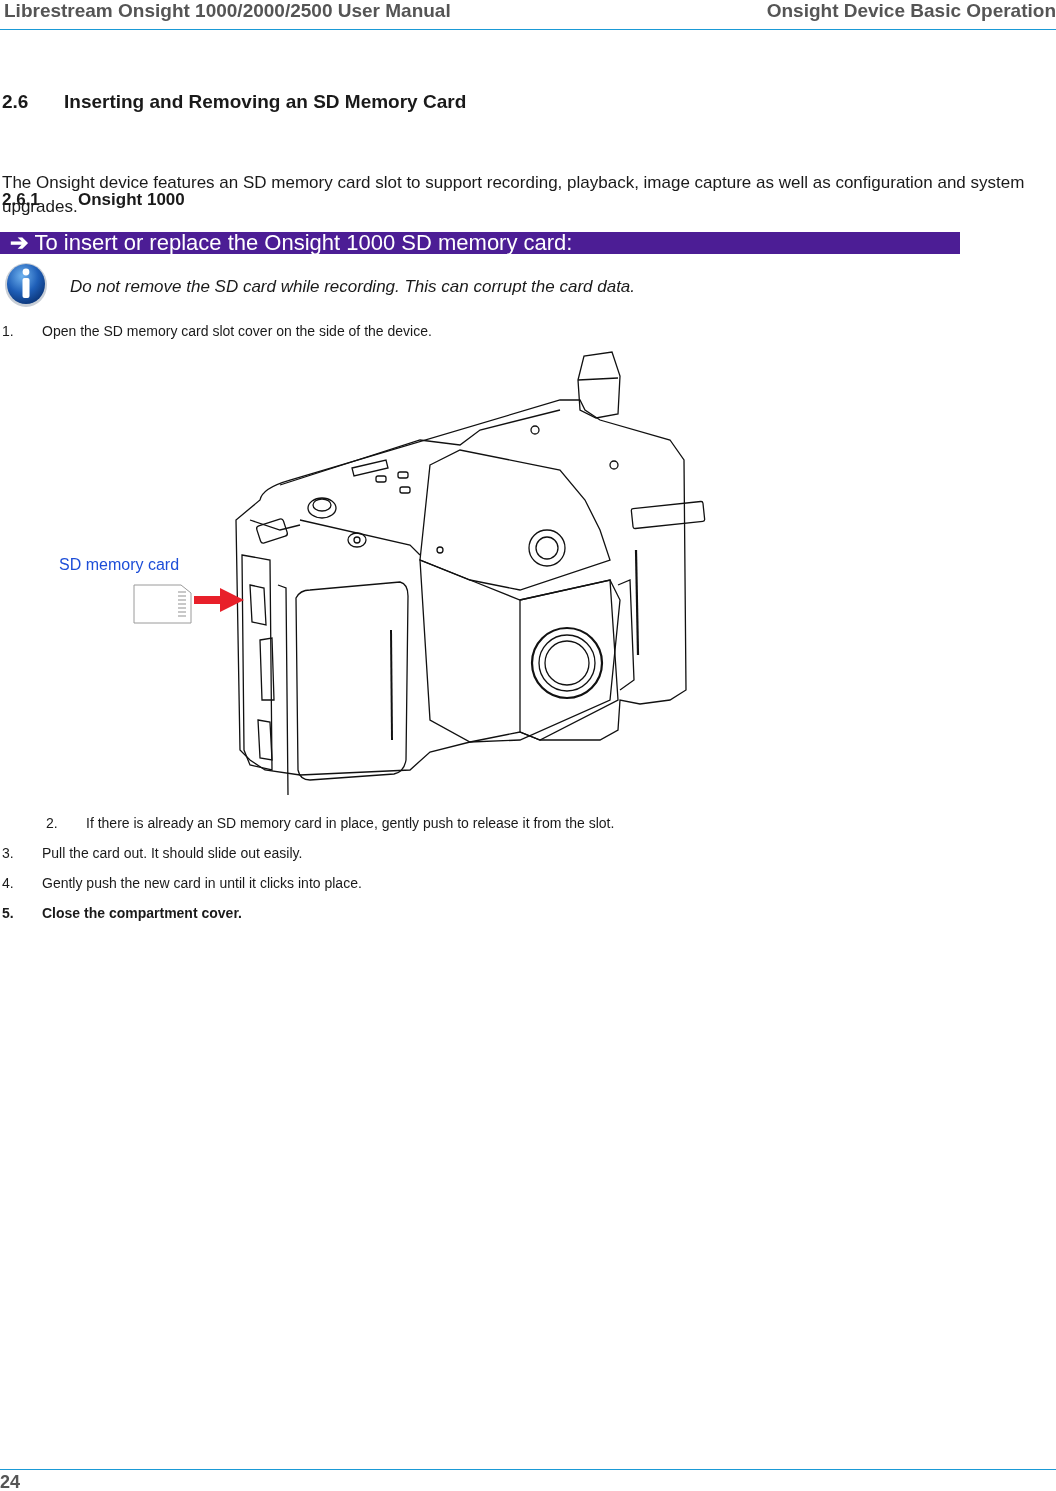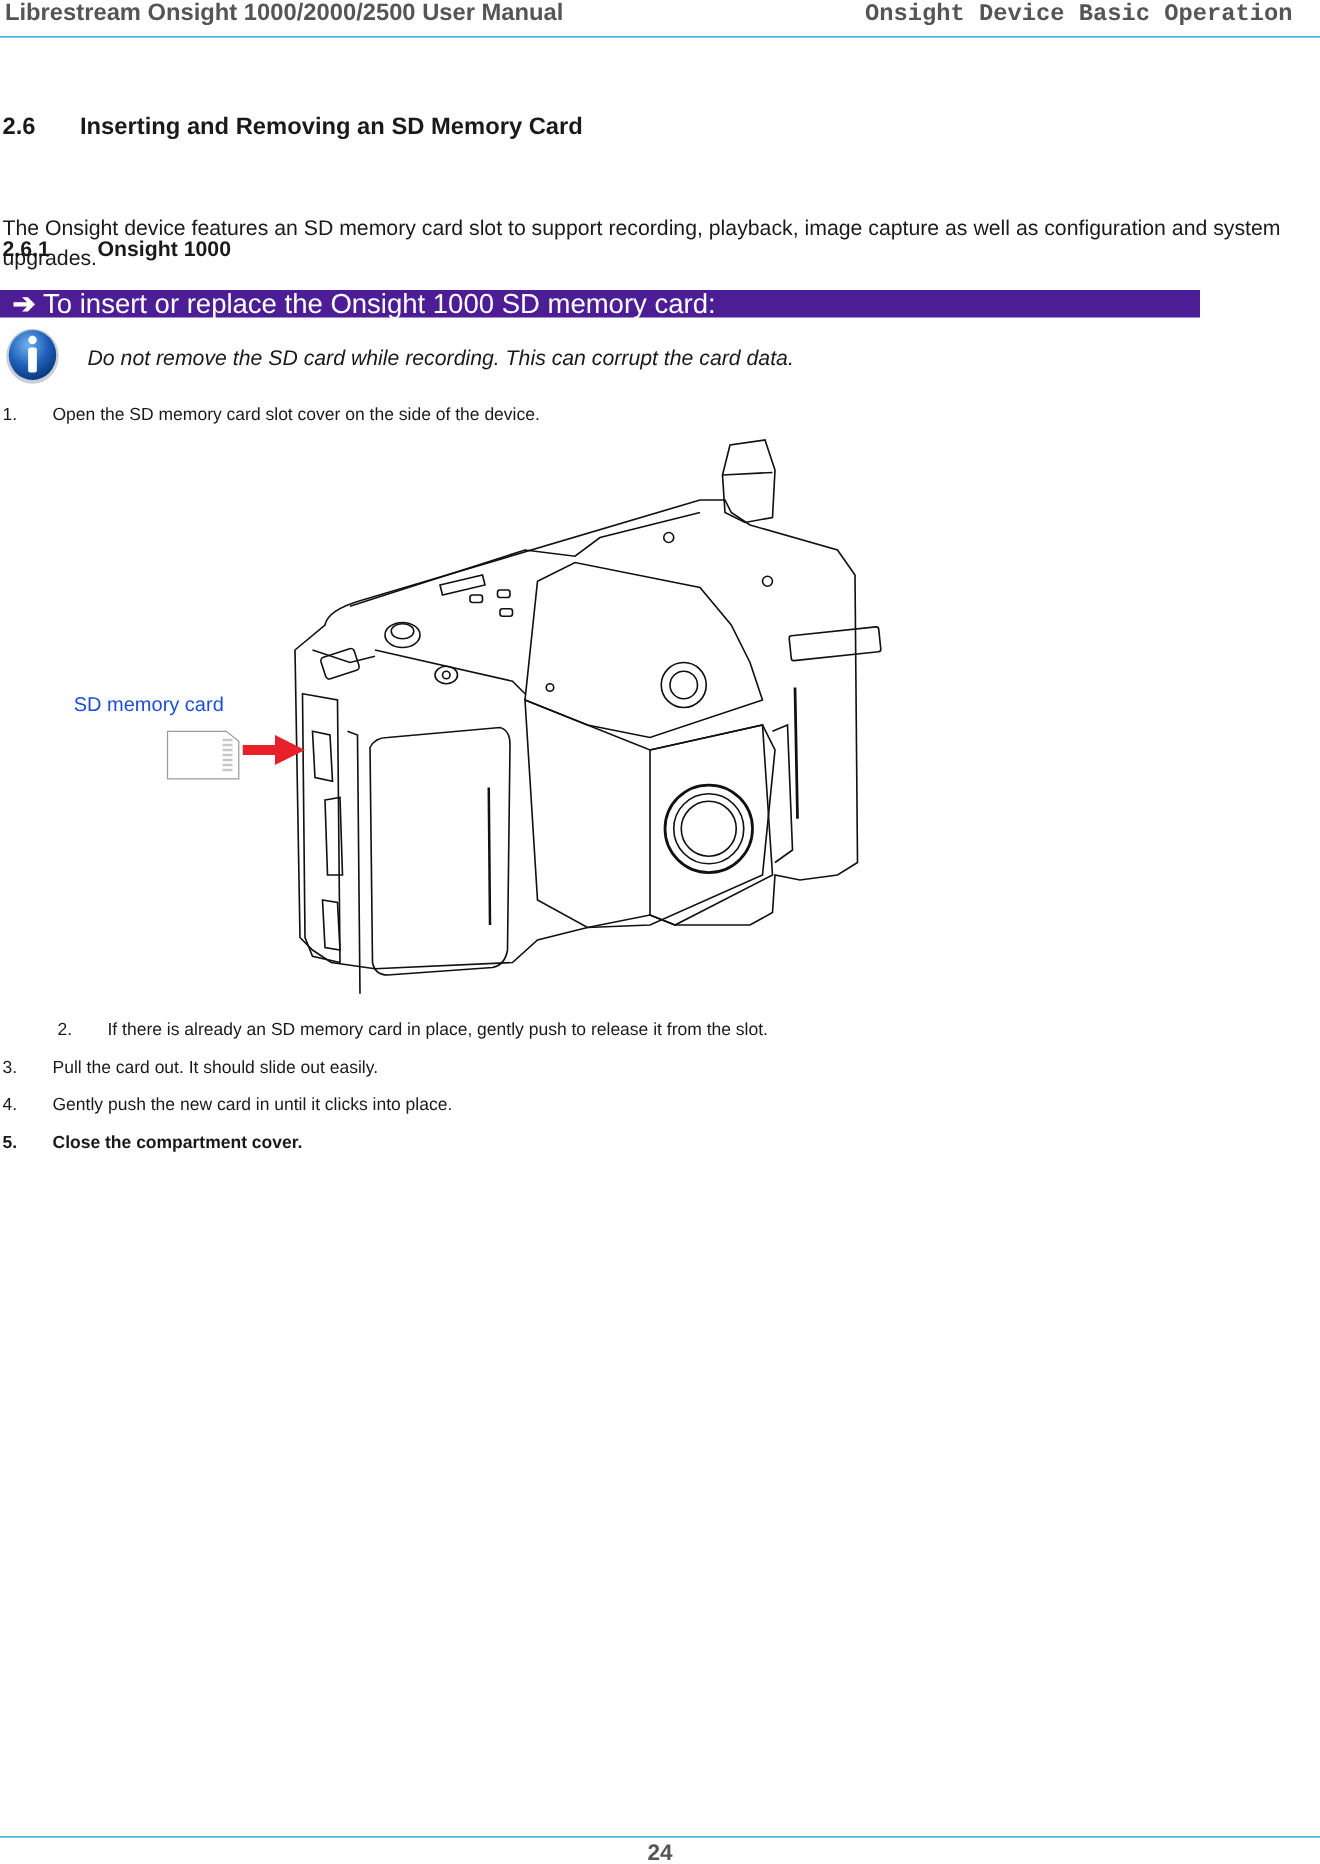--- a/index.html
+++ b/index.html
@@ -5,21 +5,21 @@
   html, body { margin: 0; padding: 0; background: #ffffff; }
   body {
     width: 1056px; height: 1491px; position: relative; overflow: hidden;
     font-family: "Liberation Sans", sans-serif; color: #1a1a1a;
   }
   .hdr-left, .hdr-right {
     position: absolute; top: 0; font-weight: bold; font-size: 19px; color: #555555;
     line-height: 22px;
   }
   .hdr-left { left: 4px; }
-  .hdr-right { right: 22px; font-family: Liberation Mono, monospace; }
+  .hdr-right { right: 0; }
   .hdr-rule { position: absolute; left: 0; right: 0; top: 29px; height: 1px; background: #1a9ad6; }
 
   .h2 { position: absolute; left: 2px; top: 91px; font-size: 19px; font-weight: bold; line-height: 22px; }
   .h2 .num { display: inline-block; width: 62px; }
   .para { position: absolute; left: 2px; top: 123px; width: 1040px; font-size: 17px; line-height: 24px; margin-top: 48px; }
   .h3 { position: absolute; left: 2px; top: 189px; font-size: 17px; font-weight: bold; line-height: 22px; }
   .h3 .num { display: inline-block; width: 76px; }
 
   .proc-bar {
     position: absolute; left: 0; top: 232px; width: 960px; height: 22px;
@@ -34,21 +34,21 @@
     position: absolute; left: 70px; top: 276px; font-size: 17px; font-style: italic; line-height: 22px;
   }
 
   .step { position: absolute; left: 2px; font-size: 14px; line-height: 22px; }
   .step .n { display: inline-block; width: 40px; }
 
   .figure { position: absolute; left: 40px; top: 340px; width: 720px; height: 460px; }
   .fig-label { position: absolute; left: 59px; top: 555px; font-size: 16px; line-height: 20px; color: #1d4ed8; }
 
   .ftr-rule { position: absolute; left: 0; right: 0; top: 1469px; height: 1px; background: #1a9ad6; }
-  .page-num { position: absolute; left: 0; right: 0; top: 1472px; text-align: center; font-size: 18px; font-weight: bold; color: #555555; line-height: 20px; }
+  .page-num { position: absolute; left: 0; right: 0; top: 1472px; text-align: left; font-size: 18px; font-weight: bold; color: #555555; line-height: 20px; }
 </style>
 </head>
 <body>
 
 <div class="hdr-left">Librestream Onsight 1000/2000/2500 User Manual</div>
 <div class="hdr-right">Onsight Device Basic Operation</div>
 <div class="hdr-rule"></div>
 
 <div class="h2">
   <span class="num">2.6</span><span>Inserting and Removing an SD Memory Card</span>

